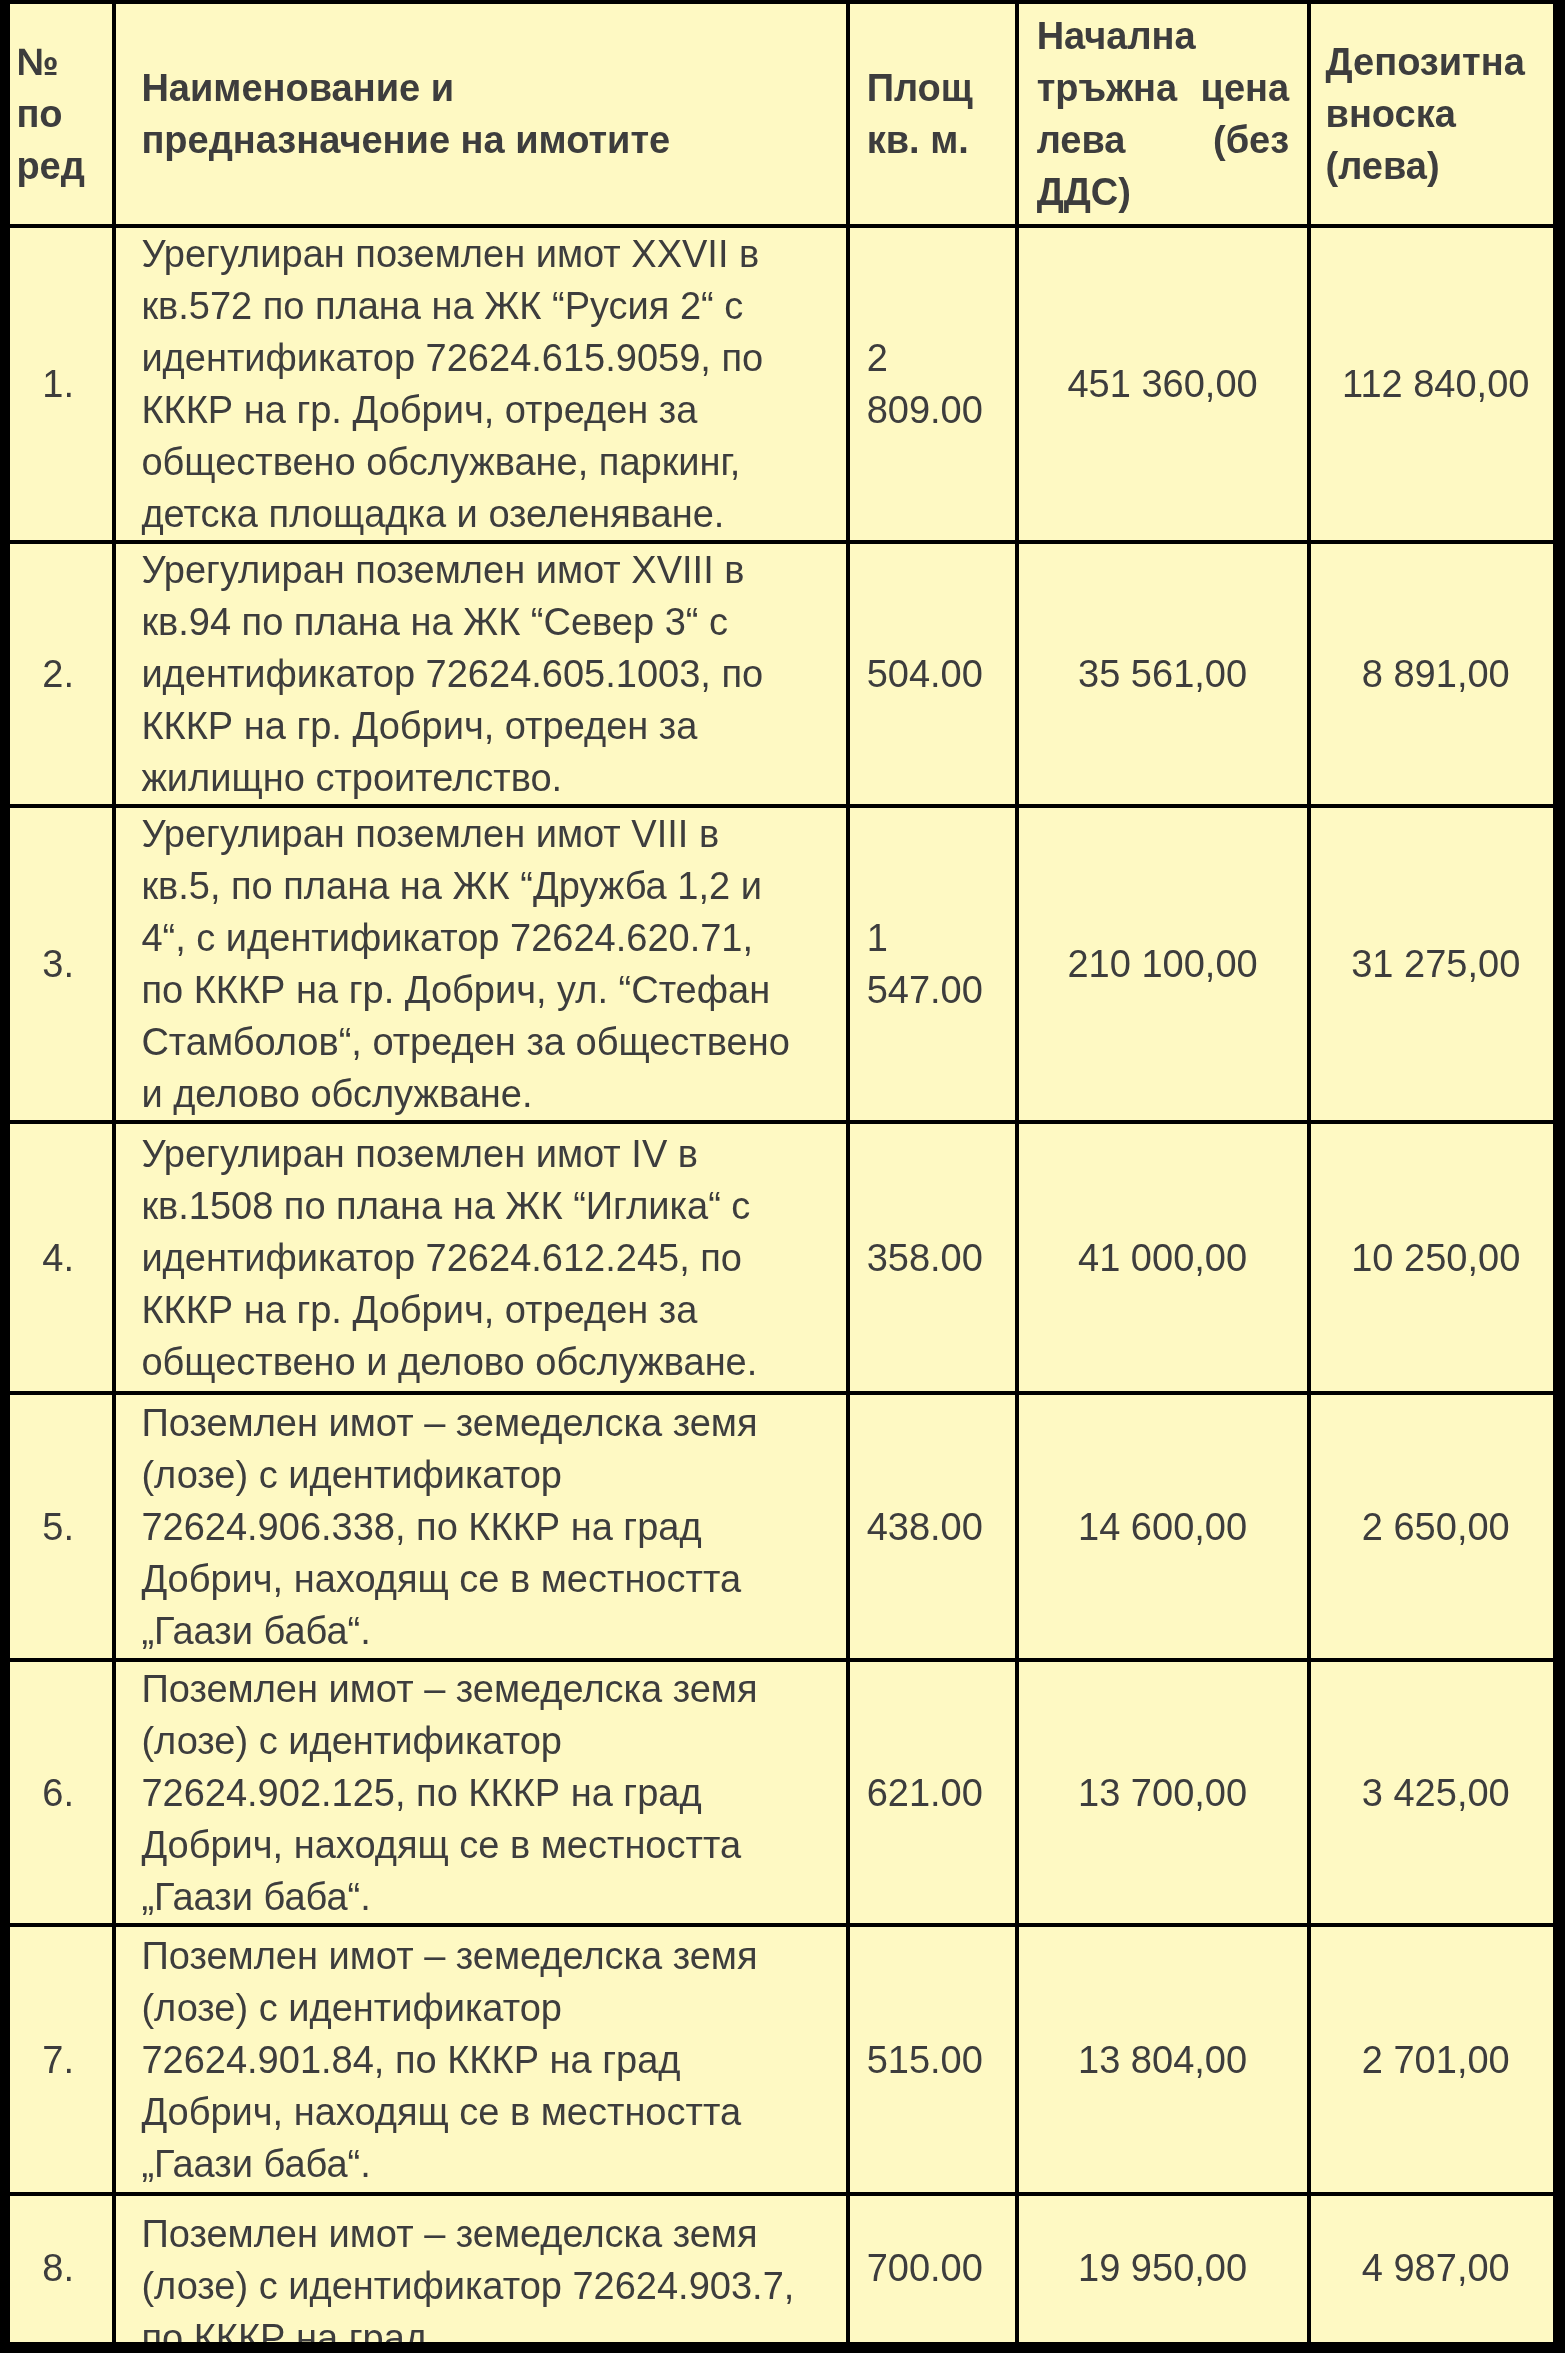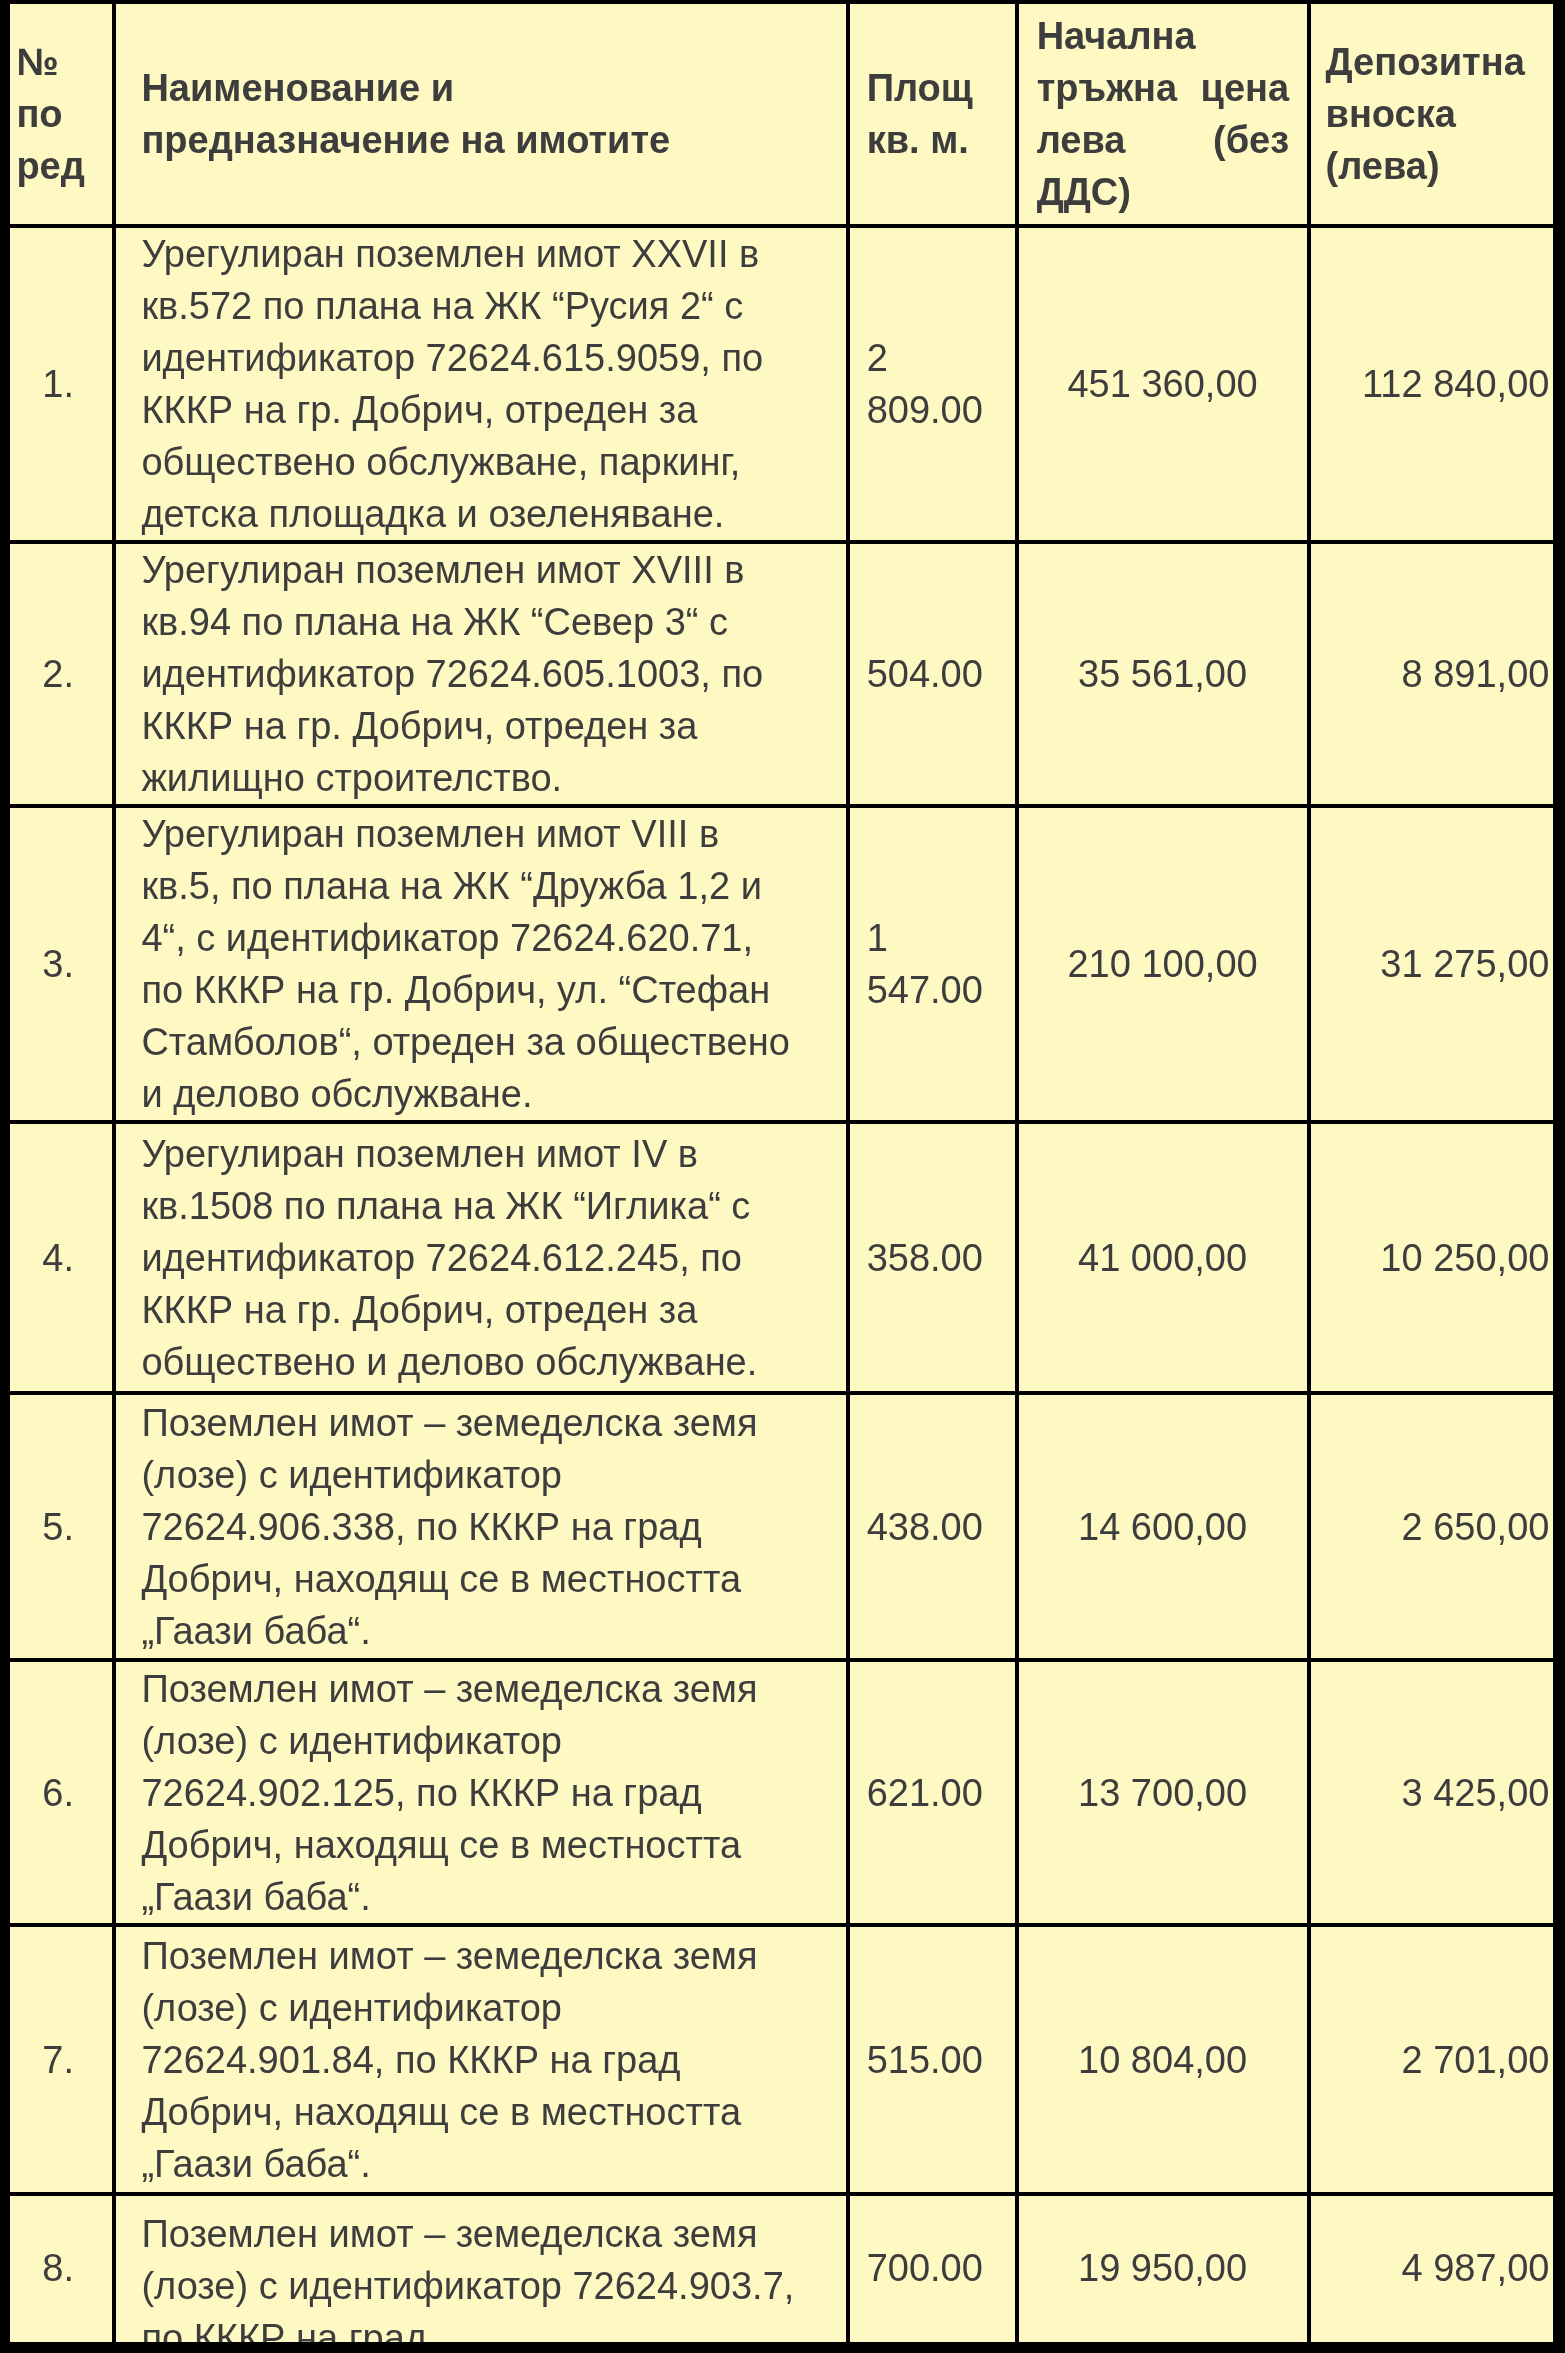--- a/index.html
+++ b/index.html
@@ -45,21 +45,21 @@
   tbody tr:nth-child(4) { height: 271px; }
   tbody tr:nth-child(5) { height: 267px; }
   tbody tr:nth-child(6) { height: 265px; }
   tbody tr:nth-child(7) { height: 269px; }
   tbody tr:nth-child(8) { height: 248px; }
 
   td.cell-num     { text-align: center; padding: 0 8.3px; }
   td.cell-name    { text-align: left;   padding: 0 48px 0 25px; }
   td.cell-area    { text-align: left; padding: 0 16.6px; }
   td.cell-price   { text-align: center; padding: 0 23px; }
-  td.cell-deposit { text-align: right; padding: 0 11.6px; }
+  td.cell-deposit { text-align: center; padding: 0 11.6px; }
 
   tbody tr:last-child td { vertical-align: top; padding-top: 46px; }
   tbody tr:last-child td.cell-name { padding-top: 11.6px; }
 
   .edge { position: absolute; background: var(--border-color, #000); z-index: 5; }
   .edge-left   { left: 0; top: 0; bottom: 0; width: 10px; }
   .edge-right  { right: 0; top: 0; bottom: 0; width: 11.6px; }
   .edge-bottom { left: 0; right: 0; bottom: 0; height: 11.6px; }
   .edge-top    { left: 0; right: 0; top: 0; height: 4.1px; }
 </style>
@@ -124,21 +124,21 @@
     <td class="cell-num">6.</td>
     <td class="cell-name">Поземлен имот – земеделска земя (лозе) с идентификатор 72624.902.125, по КККР на град Добрич, находящ се в местността „Гаази баба“.</td>
     <td class="cell-area">621.00</td>
     <td class="cell-price">13 700,00</td>
     <td class="cell-deposit">3 425,00</td>
   </tr>
         <tr>
     <td class="cell-num">7.</td>
     <td class="cell-name">Поземлен имот – земеделска земя (лозе) с идентификатор 72624.901.84, по КККР на град Добрич, находящ се в местността „Гаази баба“.</td>
     <td class="cell-area">515.00</td>
-    <td class="cell-price">10 804,00</td>
+    <td class="cell-price">13 804,00</td>
     <td class="cell-deposit">2 701,00</td>
   </tr>
         <tr>
     <td class="cell-num">8.</td>
     <td class="cell-name">Поземлен имот – земеделска земя (лозе) с идентификатор 72624.903.7, по КККР на град</td>
     <td class="cell-area">700.00</td>
     <td class="cell-price">19 950,00</td>
     <td class="cell-deposit">4 987,00</td>
   </tr>
       </tbody>

